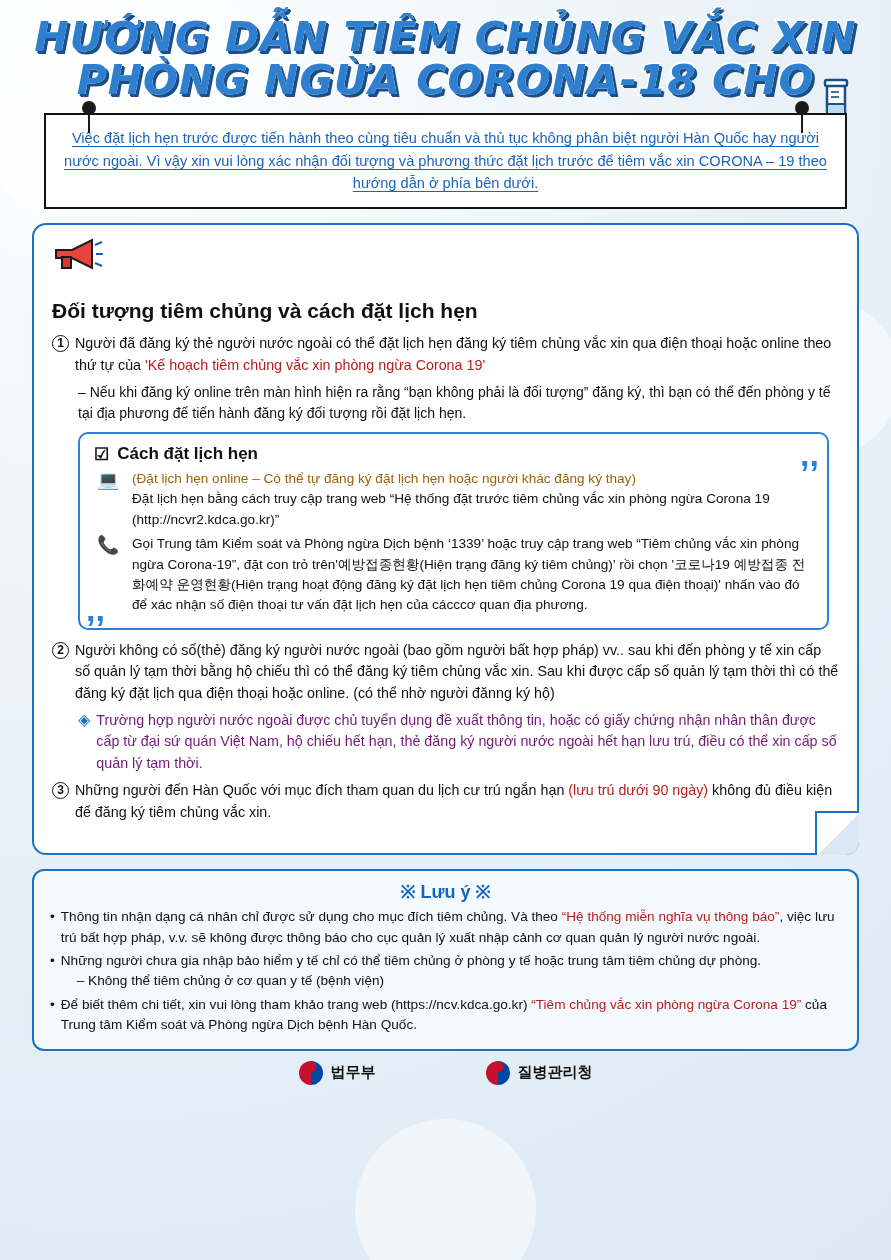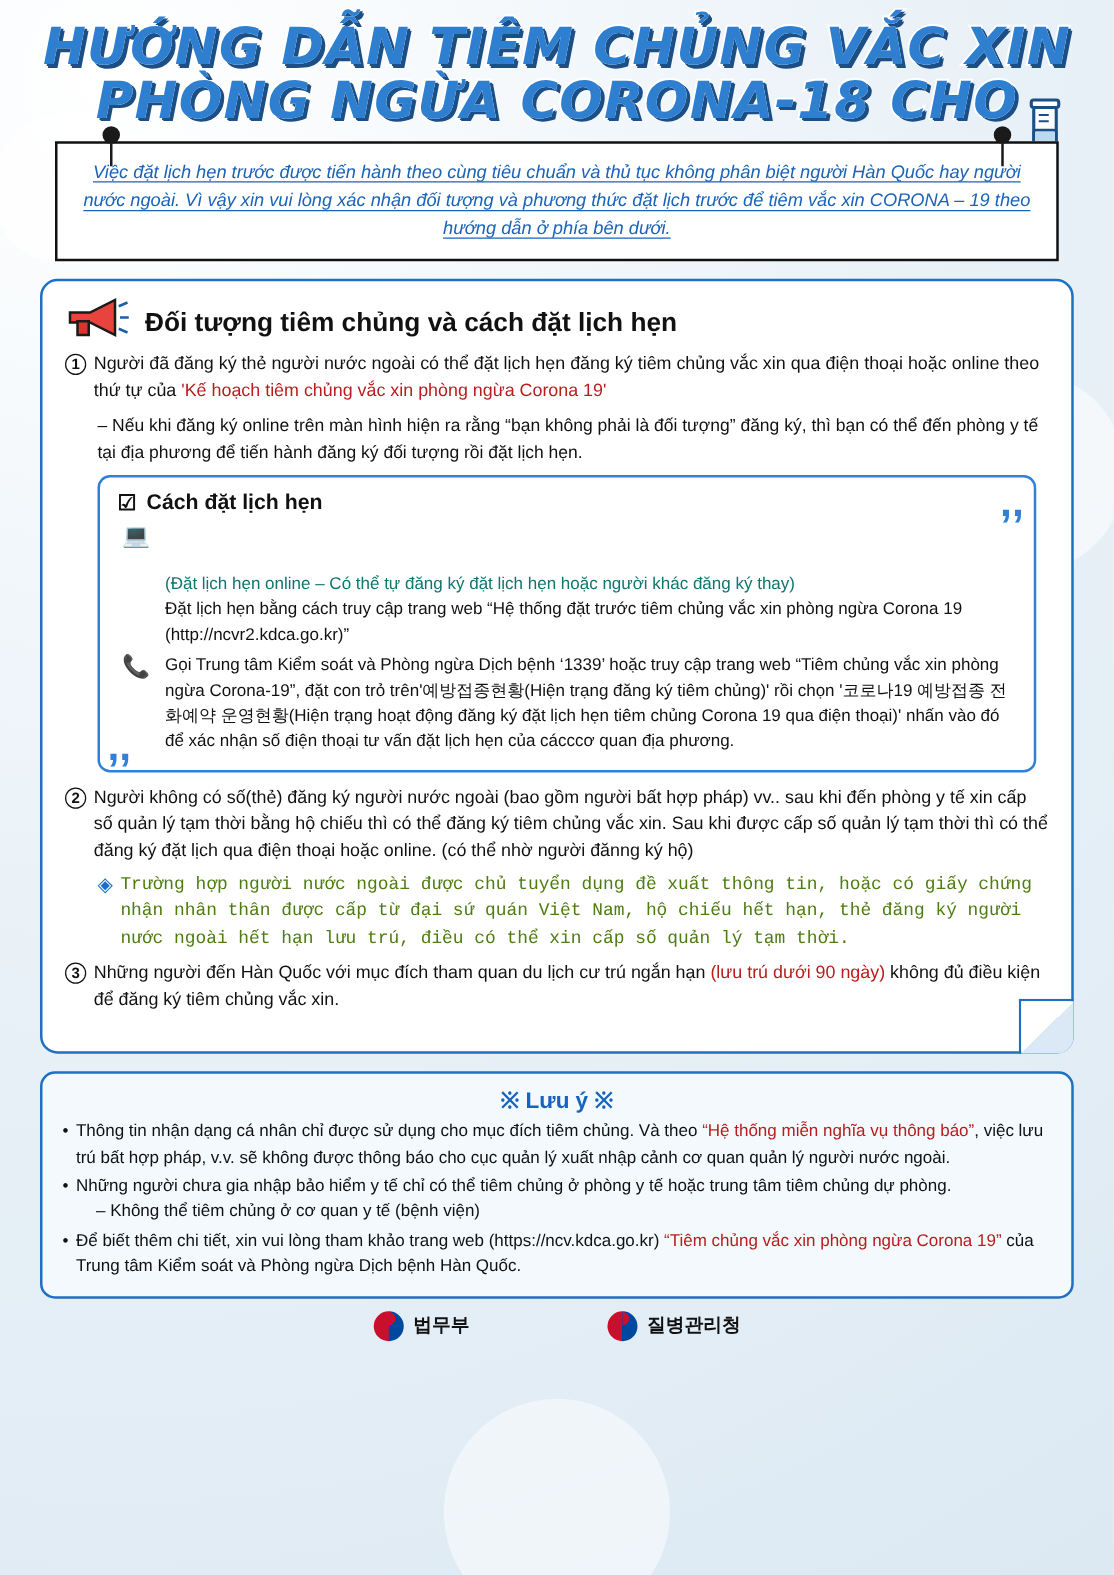--- a/index.html
+++ b/index.html
@@ -64,21 +64,20 @@
   }
   .pin.left{ left: 38px; }
   .pin.right{ right: 38px; }
   .pin .head{ width:14px; height:14px; border-radius:50%; background:#1a1a1a; }
   .pin .needle{ width:2px; height:18px; background:#1a1a1a; margin-left:6px; }
   .intro{
     border:2px solid #111;
     background:#ffffff;
     padding: 12px 16px 12px 16px;
     text-align:center;
-    font-style:italic;
   }
   .intro p{
     margin:0;
     color:#1b63b8;
     font-size:14.6px;
     line-height:1.55;
     text-decoration: underline;
     text-underline-offset: 3px;
   }
   .intro .note{
@@ -97,37 +96,38 @@
   }
   .panel .fold{
     position:absolute; right:-2px; bottom:-2px;
     width:44px; height:44px;
     background:linear-gradient(135deg, #ffffff 0 50%, #dbe9f7 50% 100%);
     border-left:2px solid #1f6fc4;
     border-top:2px solid #1f6fc4;
     border-bottom-right-radius:14px;
   }
   .sec-head{
-    display:flex; align-items:flex-end; gap:12px;
+    display:flex; align-items:flex-start; gap:28px;
     margin: 2px 0 10px 0;
+    flex-direction: column;
   }
   .megaphone{ width:52px; height:34px; flex:none; }
   .sec-title{
     font-size:21px; font-weight:bold; color:#111;
   }
 
   .item{ display:flex; gap:6px; margin: 0 0 6px 0; }
   .circ{
     flex:none;
     width:17px; height:17px; border:1.6px solid #111; border-radius:50%;
     font-size:12px; line-height:14px; text-align:center; margin-top:2px;
     font-weight:bold;
   }
   .itxt{ font-size:14.3px; line-height:1.5; }
-  .blue{ color:#4d7c0f;font-family:Liberation Mono, monospace; }
+  .blue{ color:#701a75; }
   .hl{ color:#b91c1c; }
   .dash{ margin: 2px 0 8px 26px; font-size:14px; line-height:1.5; }
 
   
   .book{
     position:relative;
     margin: 6px 10px 10px 26px;
     border:2px solid #2f80d8;
     border-radius: 10px;
     background:#ffffff;
@@ -138,21 +138,21 @@
   }
   .quote.tr{ right:8px; top:10px; }
   .quote.bl{ left:6px; bottom:8px; }
   .book-title{
     display:flex; align-items:center; gap:8px;
     font-size:17px; font-weight:bold; margin-bottom:4px;
   }
   .book-row{ display:flex; gap:8px; margin-top:4px; }
   .bicon{ width:30px; flex:none; text-align:center; font-size:18px; color:#1b5fa8; }
   .brow-txt{ font-size:13.6px; line-height:1.5; }
-  .orange{ color:#0f766e;margin-top:40px; }
+  .orange{ color:#a16207; }
 
   
   .note-box{
     margin: 14px 18px 0 18px;
     border:2px solid #1f6fc4;
     border-radius: 12px;
     background:#f4f9fd;
     padding: 8px 16px 10px 16px;
   }
   .note-title{

